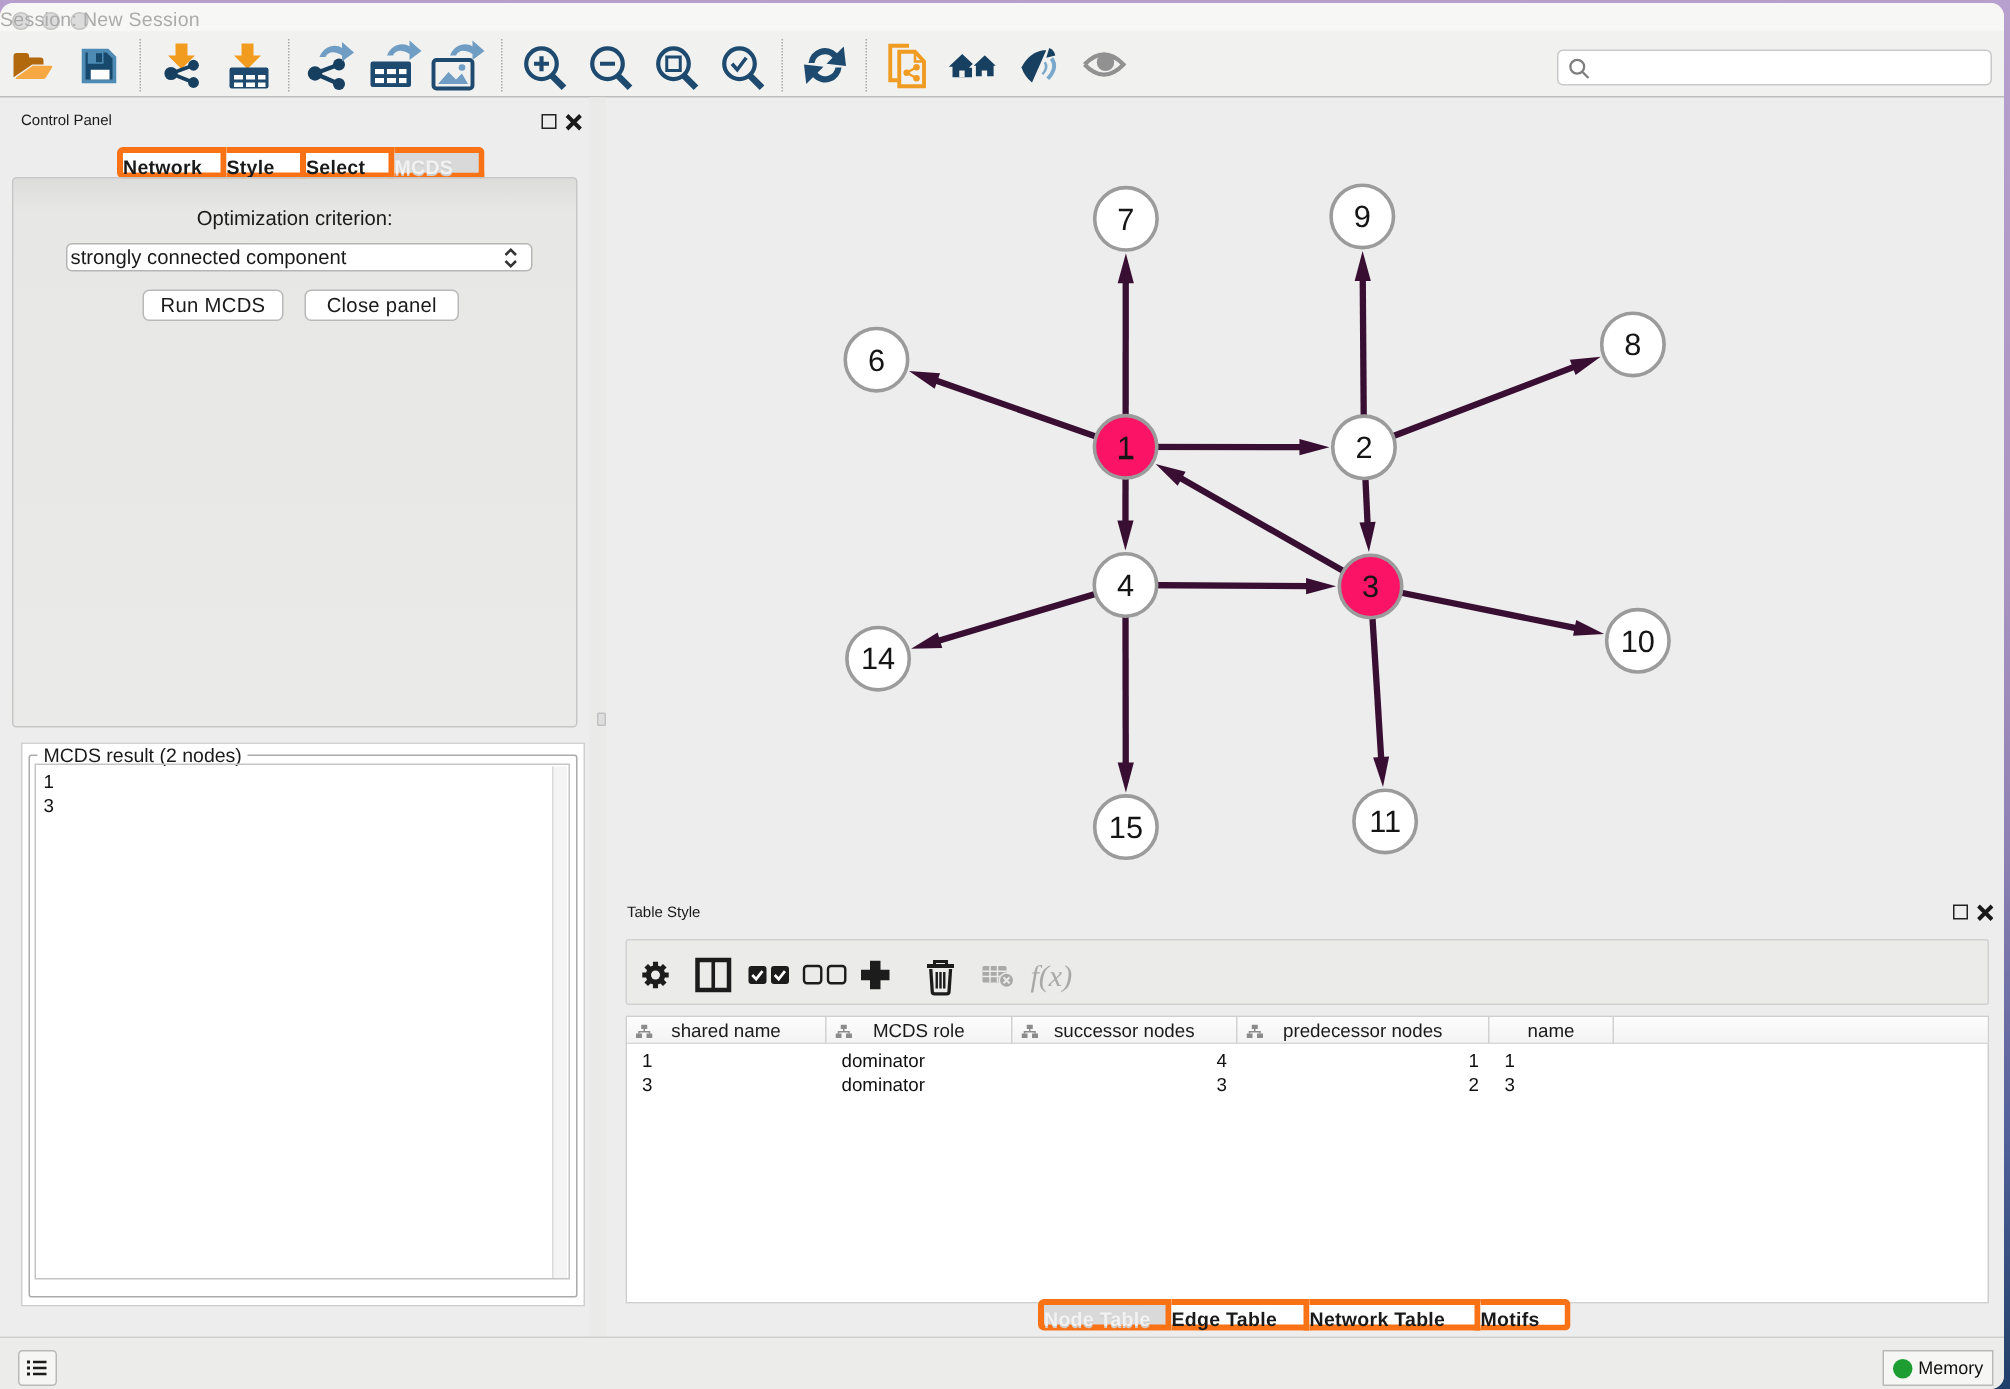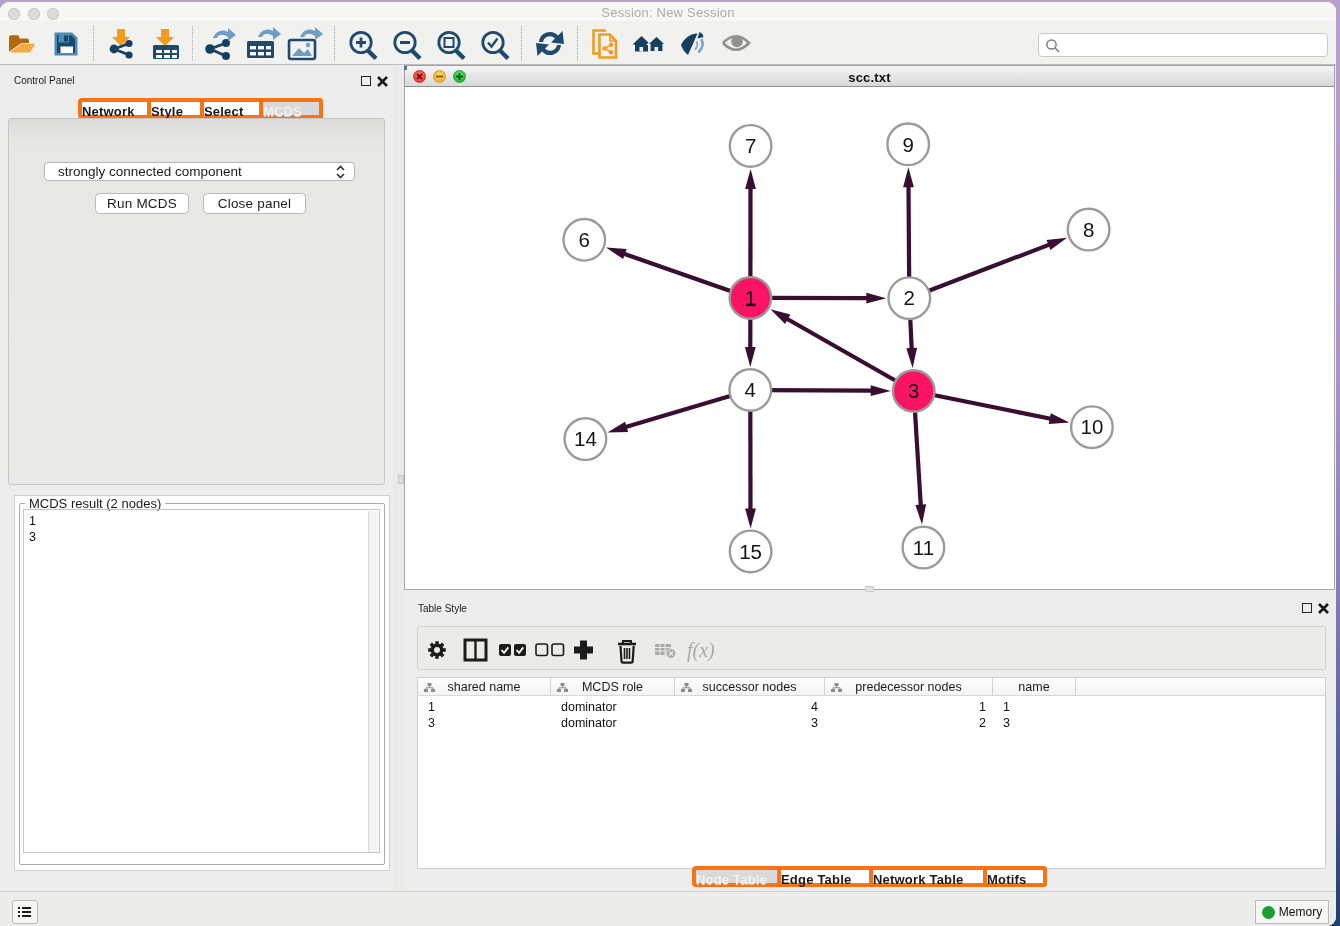--- a/index.html
+++ b/index.html
@@ -1,32 +1,32 @@
 <!DOCTYPE html>
 <html><head><meta charset="utf-8"><style>
 *{margin:0;padding:0;box-sizing:border-box}
 html,body{width:1340px;height:926px;overflow:hidden}
 body{font-family:"Liberation Sans",sans-serif;background:linear-gradient(180deg,#b7a0ce 0%,#ab94c3 40%,#8c80b2 62%,#51609a 82%,#27456f 97%,#203f6a 100%)}
 #win{position:absolute;left:0;top:2px;width:1336px;height:924px;background:#ededed;border-radius:9px 9px 9px 0;overflow:hidden}
 .abs{position:absolute}
 #titlebar{left:0;top:0;width:100%;height:19px;background:#f7f7f6}
 .tl{width:11.5px;height:11.5px;border-radius:50%;background:#dcdcdc;border:1px solid #c3c3c3;top:6px}
-#tbtitle{width:100%;text-align:center;top:3px;font-size:13px;color:#ababab;letter-spacing:.2px}
+#tbtitle{width:100%;text-align:left;top:3px;font-size:13px;color:#ababab;letter-spacing:.2px}
 #toolbar{left:0;top:19px;width:100%;height:44px;background:#f1f1f0;border-bottom:1px solid #bdbdbd}
 .sep{top:5px;height:35px;width:1px;border-left:1px dotted #a9a9a9}
 #search{left:1038px;top:12px;width:290px;height:24px;background:#fff;border:1px solid #c9c9c9;border-radius:4px}
 #cp{left:0;top:63px;width:393px;height:826px}
 .ptitle{font-size:10px;color:#1a1a1a}
 .sqbtn{width:10px;height:10px;border:1.5px solid #222}
 .tabs{display:flex;font-size:13px}
 .tab{background:#fff;border:4px solid #f97316;color:#1a1a1a;line-height:20px;font-weight:700;letter-spacing:.2px}
 .tabdis{background:#d9d9d9;color:#f2f2f2;text-shadow:0 1px 0 #cfcfcf}
 #innerpanel{left:8px;top:53px;width:377px;height:367px;background:linear-gradient(180deg,#dcdcdb 0%,#e7e7e6 6%,#eaeae9 100%);border:1px solid #c6c6c6;border-radius:3px}
 #optlabel{left:0;top:73px;width:393px;text-align:center;font-size:13.5px;color:#1a1a1a}
-#dropdown{left:44px;top:97px;width:311px;height:19px;background:#fff;border:1px solid #b5b5b5;border-radius:4px;font-size:13.5px;color:#1a1a1a;line-height:17px;padding-left:13px}
+#dropdown{left:44px;top:97px;width:311px;height:19px;background:#fff;border:1px solid #b5b5b5;border-radius:4px;font-size:13.5px;color:#1a1a1a;line-height:17px;padding-left:2px}
 .btn{height:21px;background:#fff;border:1px solid #b9b9b9;border-radius:4.5px;font-size:13.5px;color:#1a1a1a;text-align:center;line-height:19px;letter-spacing:.2px}
 #resultbox{left:14px;top:430px;width:376px;height:376px;background:#fff;border:1px solid #cfcfcf}
 #groupbox{left:4px;top:7px;width:366px;height:362px;border:1px solid #ababab;border-radius:2px}
 #grouplab{left:10px;top:0px;background:#fff;padding:0 4px;font-size:13px;color:#1a1a1a}
 #mcdslist{left:8px;top:13px;width:357px;height:344px;border:1px solid #c5c5c5;font-size:12.5px;color:#111;line-height:16px;padding:3px 0 0 5px}
 #mcdsscroll{right:1px;top:1px;width:10px;height:341px;background:#f4f4f4;border-left:1px solid #dadada}
 #divider{left:393px;top:63px;width:11px;height:826px;background:#eaeae9}
 #divhandle{left:398px;top:473px;width:6px;height:9px;background:#dedede;border:1px solid #c2c2c2;border-radius:1px}
 #net{left:404px;top:63px;width:931px;height:527px}
 #nettitle{left:0;top:0;width:100%;height:22px;background:linear-gradient(180deg,#f5f5f5 0%,#e8e8e8 45%,#d8d8d8 100%);border:1px solid #9f9fa4;border-bottom:1px solid #8e8e93}
@@ -201,60 +201,38 @@
   <svg class="abs" style="left:376px;top:10px" width="13" height="13" viewBox="0 0 13 13">
         <path d="M2 2 L11 11 M11 2 L2 11" stroke="#1a1a1a" stroke-width="2.6"></path>
       </svg>
   <div class="abs tabs" style="left:78px;top:33px;height:21px">
     <div class="tab" style="width:73px;border-radius:4px 0 0 4px">Network</div>
     <div class="tab" style="width:53px;border-left:none">Style</div>
     <div class="tab" style="width:59px;border-left:none">Select</div>
     <div class="tab tabdis" style="width:60px;border-left:none;border-radius:0 4px 0 0">MCDS</div>
   </div>
   <div class="abs" id="innerpanel"></div>
+  <div class="abs" id="optlabel">Optimization criterion:</div>
   <div class="abs" id="dropdown">strongly connected component
     <svg class="abs" style="right:8px;top:2px" width="11" height="14" viewBox="0 0 11 14">
           <path d="M2 5 L5.5 1.5 L9 5" fill="none" stroke="#333" stroke-width="1.7"></path>
           <path d="M2 9 L5.5 12.5 L9 9" fill="none" stroke="#333" stroke-width="1.7"></path>
         </svg>
   </div>
   <div class="abs btn" style="left:95px;top:128px;width:94px">Run MCDS</div>
   <div class="abs btn" style="left:203px;top:128px;width:103px">Close panel</div>
   <div class="abs" id="resultbox">
     <div class="abs" id="groupbox"></div>
     <div class="abs" id="grouplab">MCDS result (2 nodes)</div>
     <div class="abs" id="mcdslist">1<br>3<div class="abs" id="mcdsscroll"></div></div>
   </div>
 </div>
 <div class="abs" id="divider"></div>
 <div class="abs" id="divhandle"></div>
 
-<div class="abs" id="net">
-  <div class="abs" style="left:0;top:1px;width:3px;height:4px;background:#4a74ba;z-index:5"></div>
-  <div class="abs" id="nettitle">
-    <div class="abs tl2" style="left:8px;background:radial-gradient(circle at 50% 35%,#f77d72 0%,#ee4b42 55%,#d7352e 100%);border:1px solid #ca352c">
-          <svg width="11" height="11" viewBox="0 0 11 11" style="position:absolute;left:0;top:0">
-            <path d="M3 3 L8 8 M8 3 L3 8" stroke="#7e100c" stroke-width="1.8"></path>
-          </svg>
-        </div>
-    <div class="abs tl2" style="left:28px;background:radial-gradient(circle at 50% 35%,#fad67a 0%,#f2bc39 55%,#e0a625 100%);border:1px solid #d39c2a">
-          <svg width="11" height="11" viewBox="0 0 11 11" style="position:absolute;left:0;top:0">
-            <path d="M2 5.5 H9" stroke="#8d5e11" stroke-width="1.9"></path>
-          </svg>
-        </div>
-    <div class="abs tl2" style="left:48px;background:radial-gradient(circle at 50% 35%,#7fe08b 0%,#2fc242 55%,#1ea833 100%);border:1px solid #2aa136">
-          <svg width="11" height="11" viewBox="0 0 11 11" style="position:absolute;left:0;top:0">
-            <path d="M2 5.5 H9 M5.5 2 V9" stroke="#0e5c16" stroke-width="1.9"></path>
-          </svg>
-        </div>
-    <div class="abs" id="netname">scc.txt</div>
-  </div>
-  <div class="abs" id="canvas"></div>
-  <div class="abs" id="canvhandle"></div>
-</div>
 <svg id="graph" width="931" height="503" viewBox="0 0 931 503" style="position:absolute;left:405px;top:85px" font-family="'Liberation Sans',sans-serif">
       <line x1="345.4" y1="210.9" x2="345.5" y2="100.9" stroke="#390e33" stroke-width="4.2"></line>
       <polygon points="345.6,81.9 350.9,101.9 340.1,101.9" fill="#390e33"></polygon>
       <line x1="345.4" y1="210.9" x2="218.9" y2="166.7" stroke="#390e33" stroke-width="4.2"></line>
       <polygon points="201.0,160.4 221.7,161.9 218.1,172.1" fill="#390e33"></polygon>
       <line x1="345.4" y1="210.9" x2="462.3" y2="211.1" stroke="#390e33" stroke-width="4.2"></line>
       <polygon points="481.3,211.2 461.3,216.5 461.3,205.7" fill="#390e33"></polygon>
       <line x1="345.4" y1="210.9" x2="345.3" y2="261.0" stroke="#390e33" stroke-width="4.2"></line>
       <polygon points="345.3,280.0 339.9,260.0 350.7,260.0" fill="#390e33"></polygon>
       <line x1="504.3" y1="211.2" x2="503.5" y2="99.3" stroke="#390e33" stroke-width="4.2"></line>

